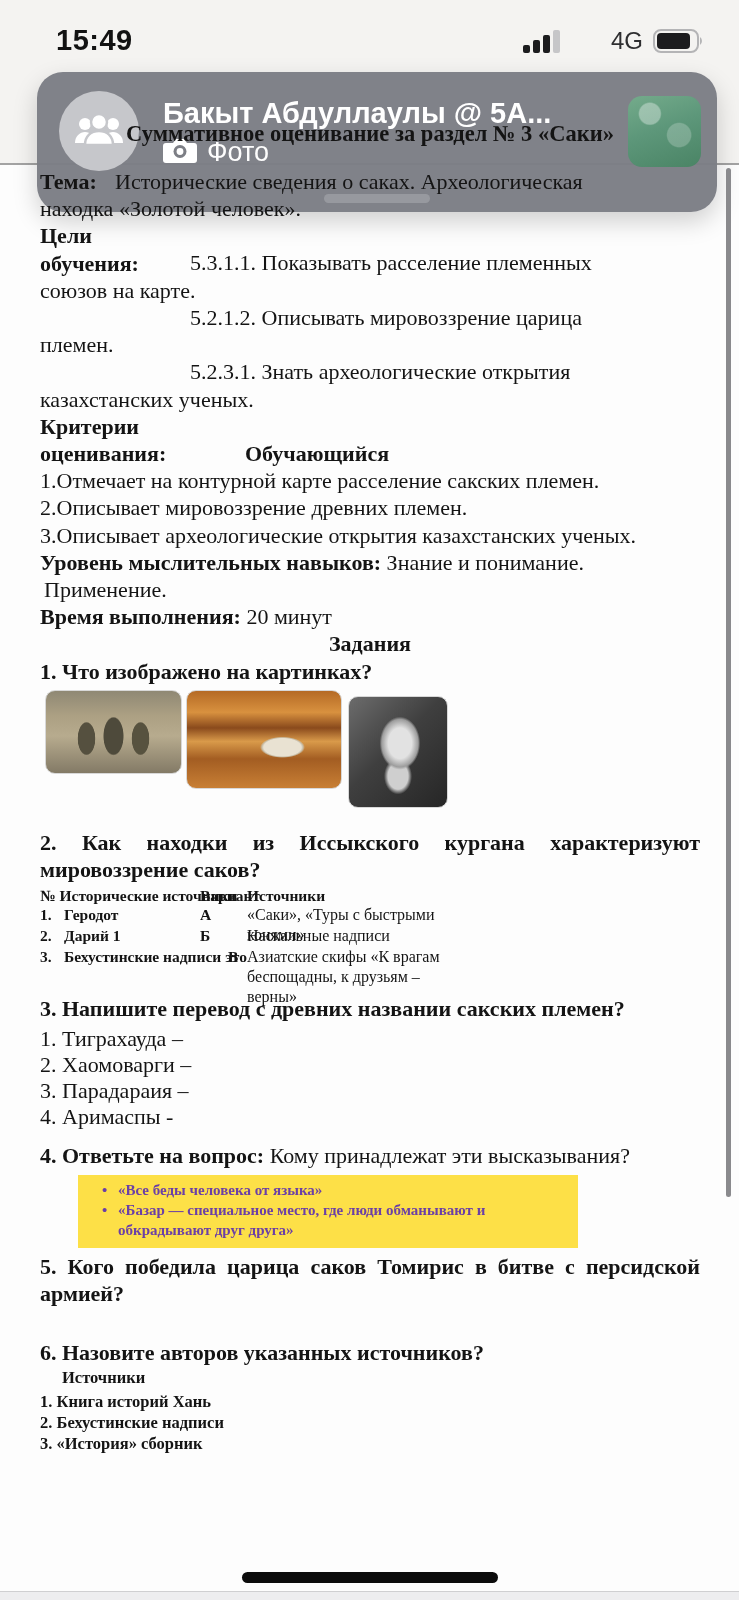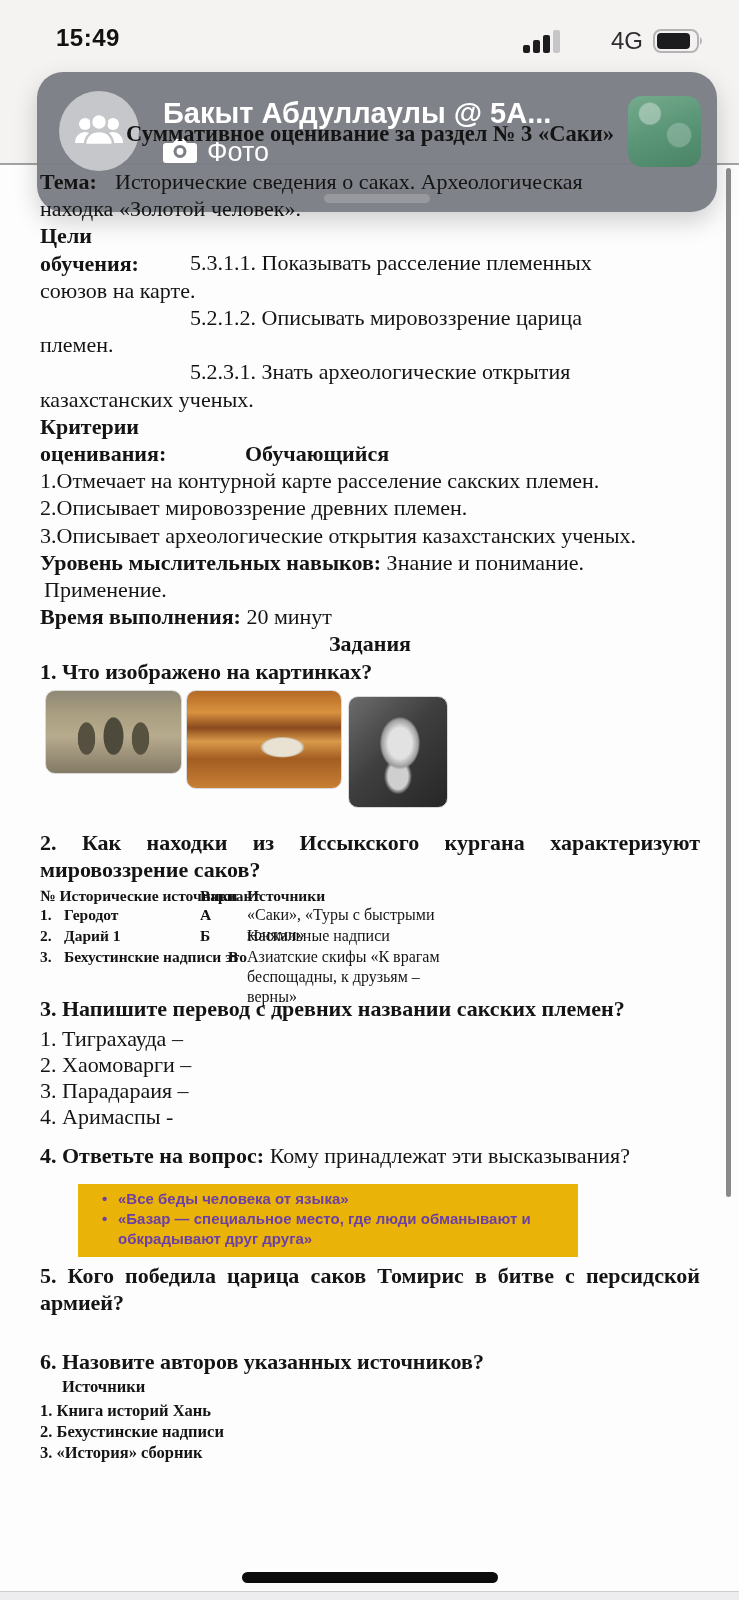--- a/index.html
+++ b/index.html
@@ -9,21 +9,21 @@
     width:739px; height:1600px;
     background:#fdfdfd;
     font-family:"Liberation Serif", serif;
     color:#161616;
     overflow:hidden;
   }
   
   .top-strip{position:absolute;left:0;top:0;width:739px;height:163px;background:#f4f3f1;}
   .page-divider{position:absolute;left:0;top:163px;width:739px;height:2px;background:#a3a3a3;}
   .statusbar{position:absolute;left:0;top:18px;width:739px;height:44px;font-family:"Liberation Sans",sans-serif;}
-  .sb-time{position:absolute;left:56px;top:6px;font-size:24px;font-weight:700;color:#121212;letter-spacing:.5px;}
+  .sb-time{position:absolute;left:56px;top:6px;font-size:29px;font-weight:700;color:#121212;letter-spacing:.5px;}
   .sb-right{position:absolute;right:34px;top:8px;display:flex;align-items:center;gap:10px;}
   .sb-4g{font-size:24px;color:#2e2e30;font-weight:500;margin-left:34px;}
   
   .banner{
     position:absolute;left:37px;top:72px;width:680px;height:140px;
     background:rgba(124,126,133,.97);border-radius:26px;
     box-shadow:0 10px 24px rgba(0,0,0,.18);
     font-family:"Liberation Sans",sans-serif;color:#fff;
   }
   .banner-inner{display:flex;align-items:center;height:118px;padding:0 16px 0 22px;}
@@ -80,22 +80,22 @@
   .t-c1{position:absolute;left:0;white-space:nowrap;font-weight:700;}
   .t-num{display:inline-block;width:24px;}
   .t-c2{position:absolute;left:160px;font-weight:700;}
   .t-c3{position:absolute;left:207px;width:215px;font-weight:400;font-size:16px;}
   .t-row.r3{height:44px;}
   .t-row.r3 .t-c2{left:188px;}
   
   .q3list div{line-height:26px;}
   .q3list{margin-top:4px;}
   
-  .quotes{list-style:none;margin-top:14px;margin-left:38px;width:500px;background:#eab308;
-    padding:5px 10px 7px 24px;font-family:Liberation Sans, sans-serif;}
+  .quotes{list-style:none;margin-top:5px;margin-left:38px;width:500px;background:#fde047;
+    padding:5px 10px 7px 24px;font-family:Liberation Serif, serif;}
   .quotes li{position:relative;padding-left:16px;width:440px;font-size:15px;line-height:20.3px;font-weight:700;color:#6b3fa6;}
   .quotes li::before{content:"•";position:absolute;left:0;top:0;color:#6b3fa6;}
   
   .q6head{font-weight:700;font-size:16.5px;line-height:21px;padding-left:22px;margin-top:1px;}
   .q6list div{font-weight:700;font-size:16.5px;line-height:21px;}
   .q6list{margin-top:3px;}
   .mt4{margin-top:4px;} .mt14{margin-top:12px;} .mt20{margin-top:20px;} .mt21{margin-top:21px;} .mt5{margin-top:5px;}
 </style>
 </head>
 <body>

